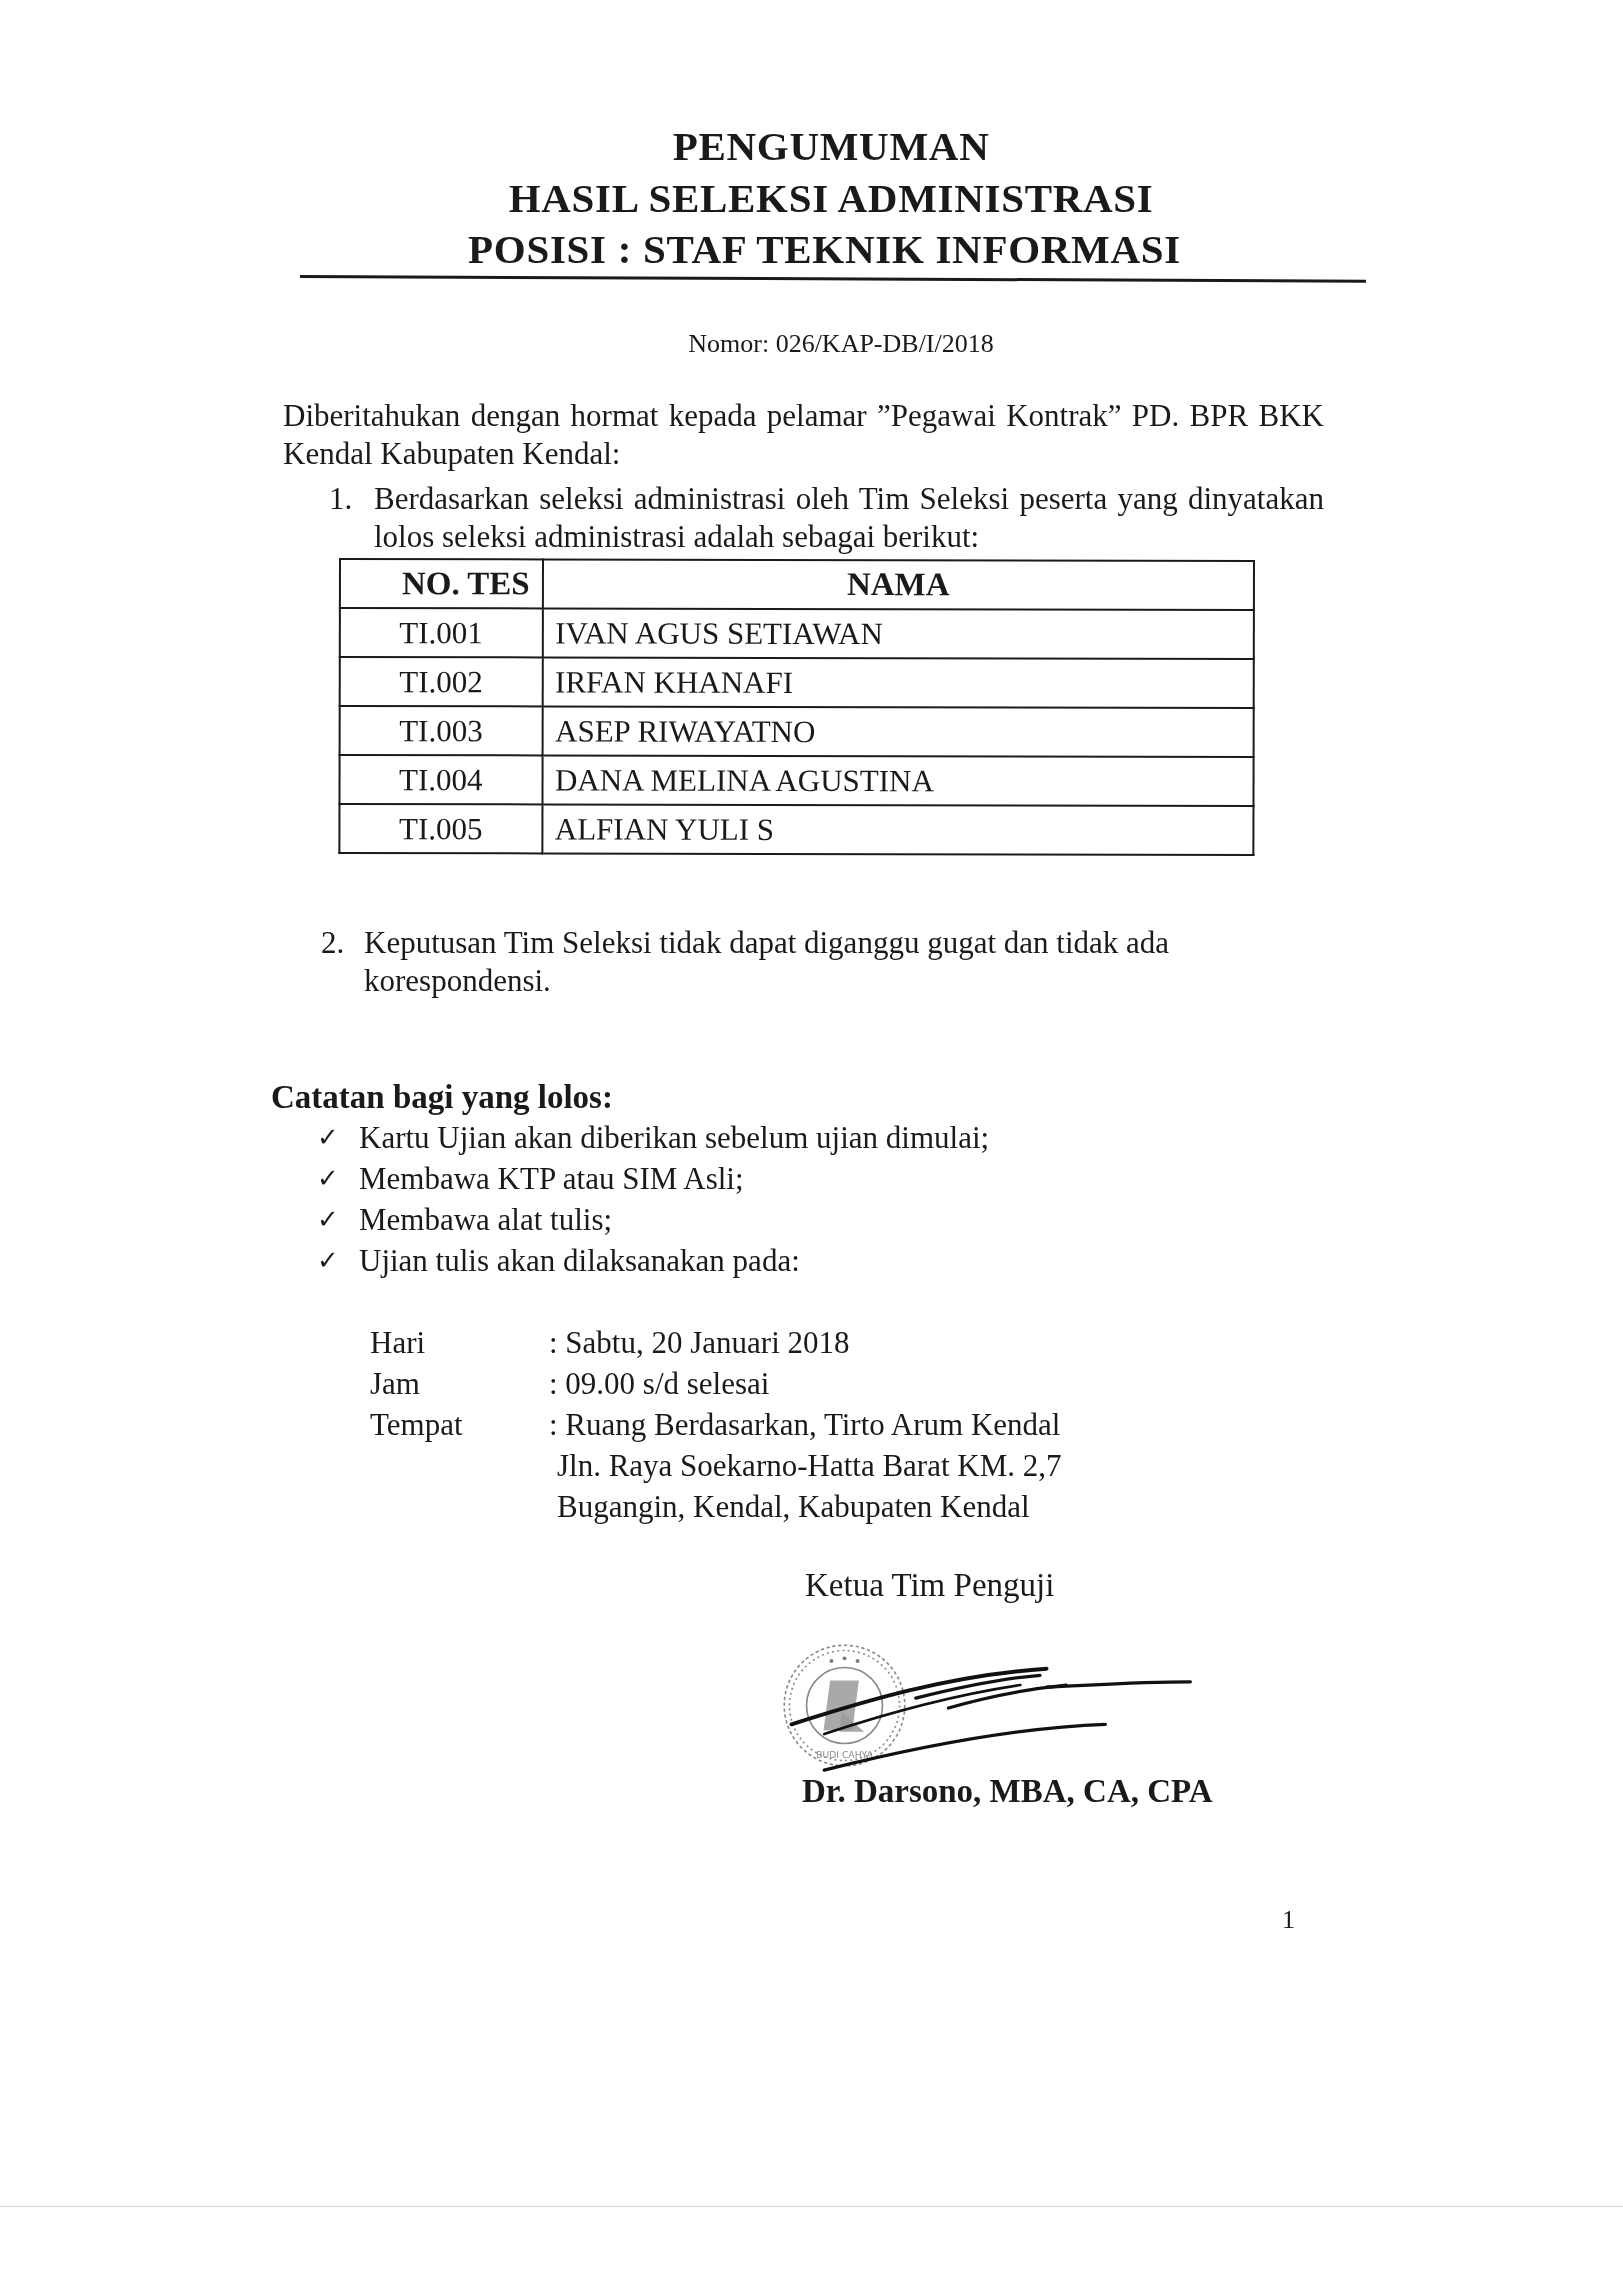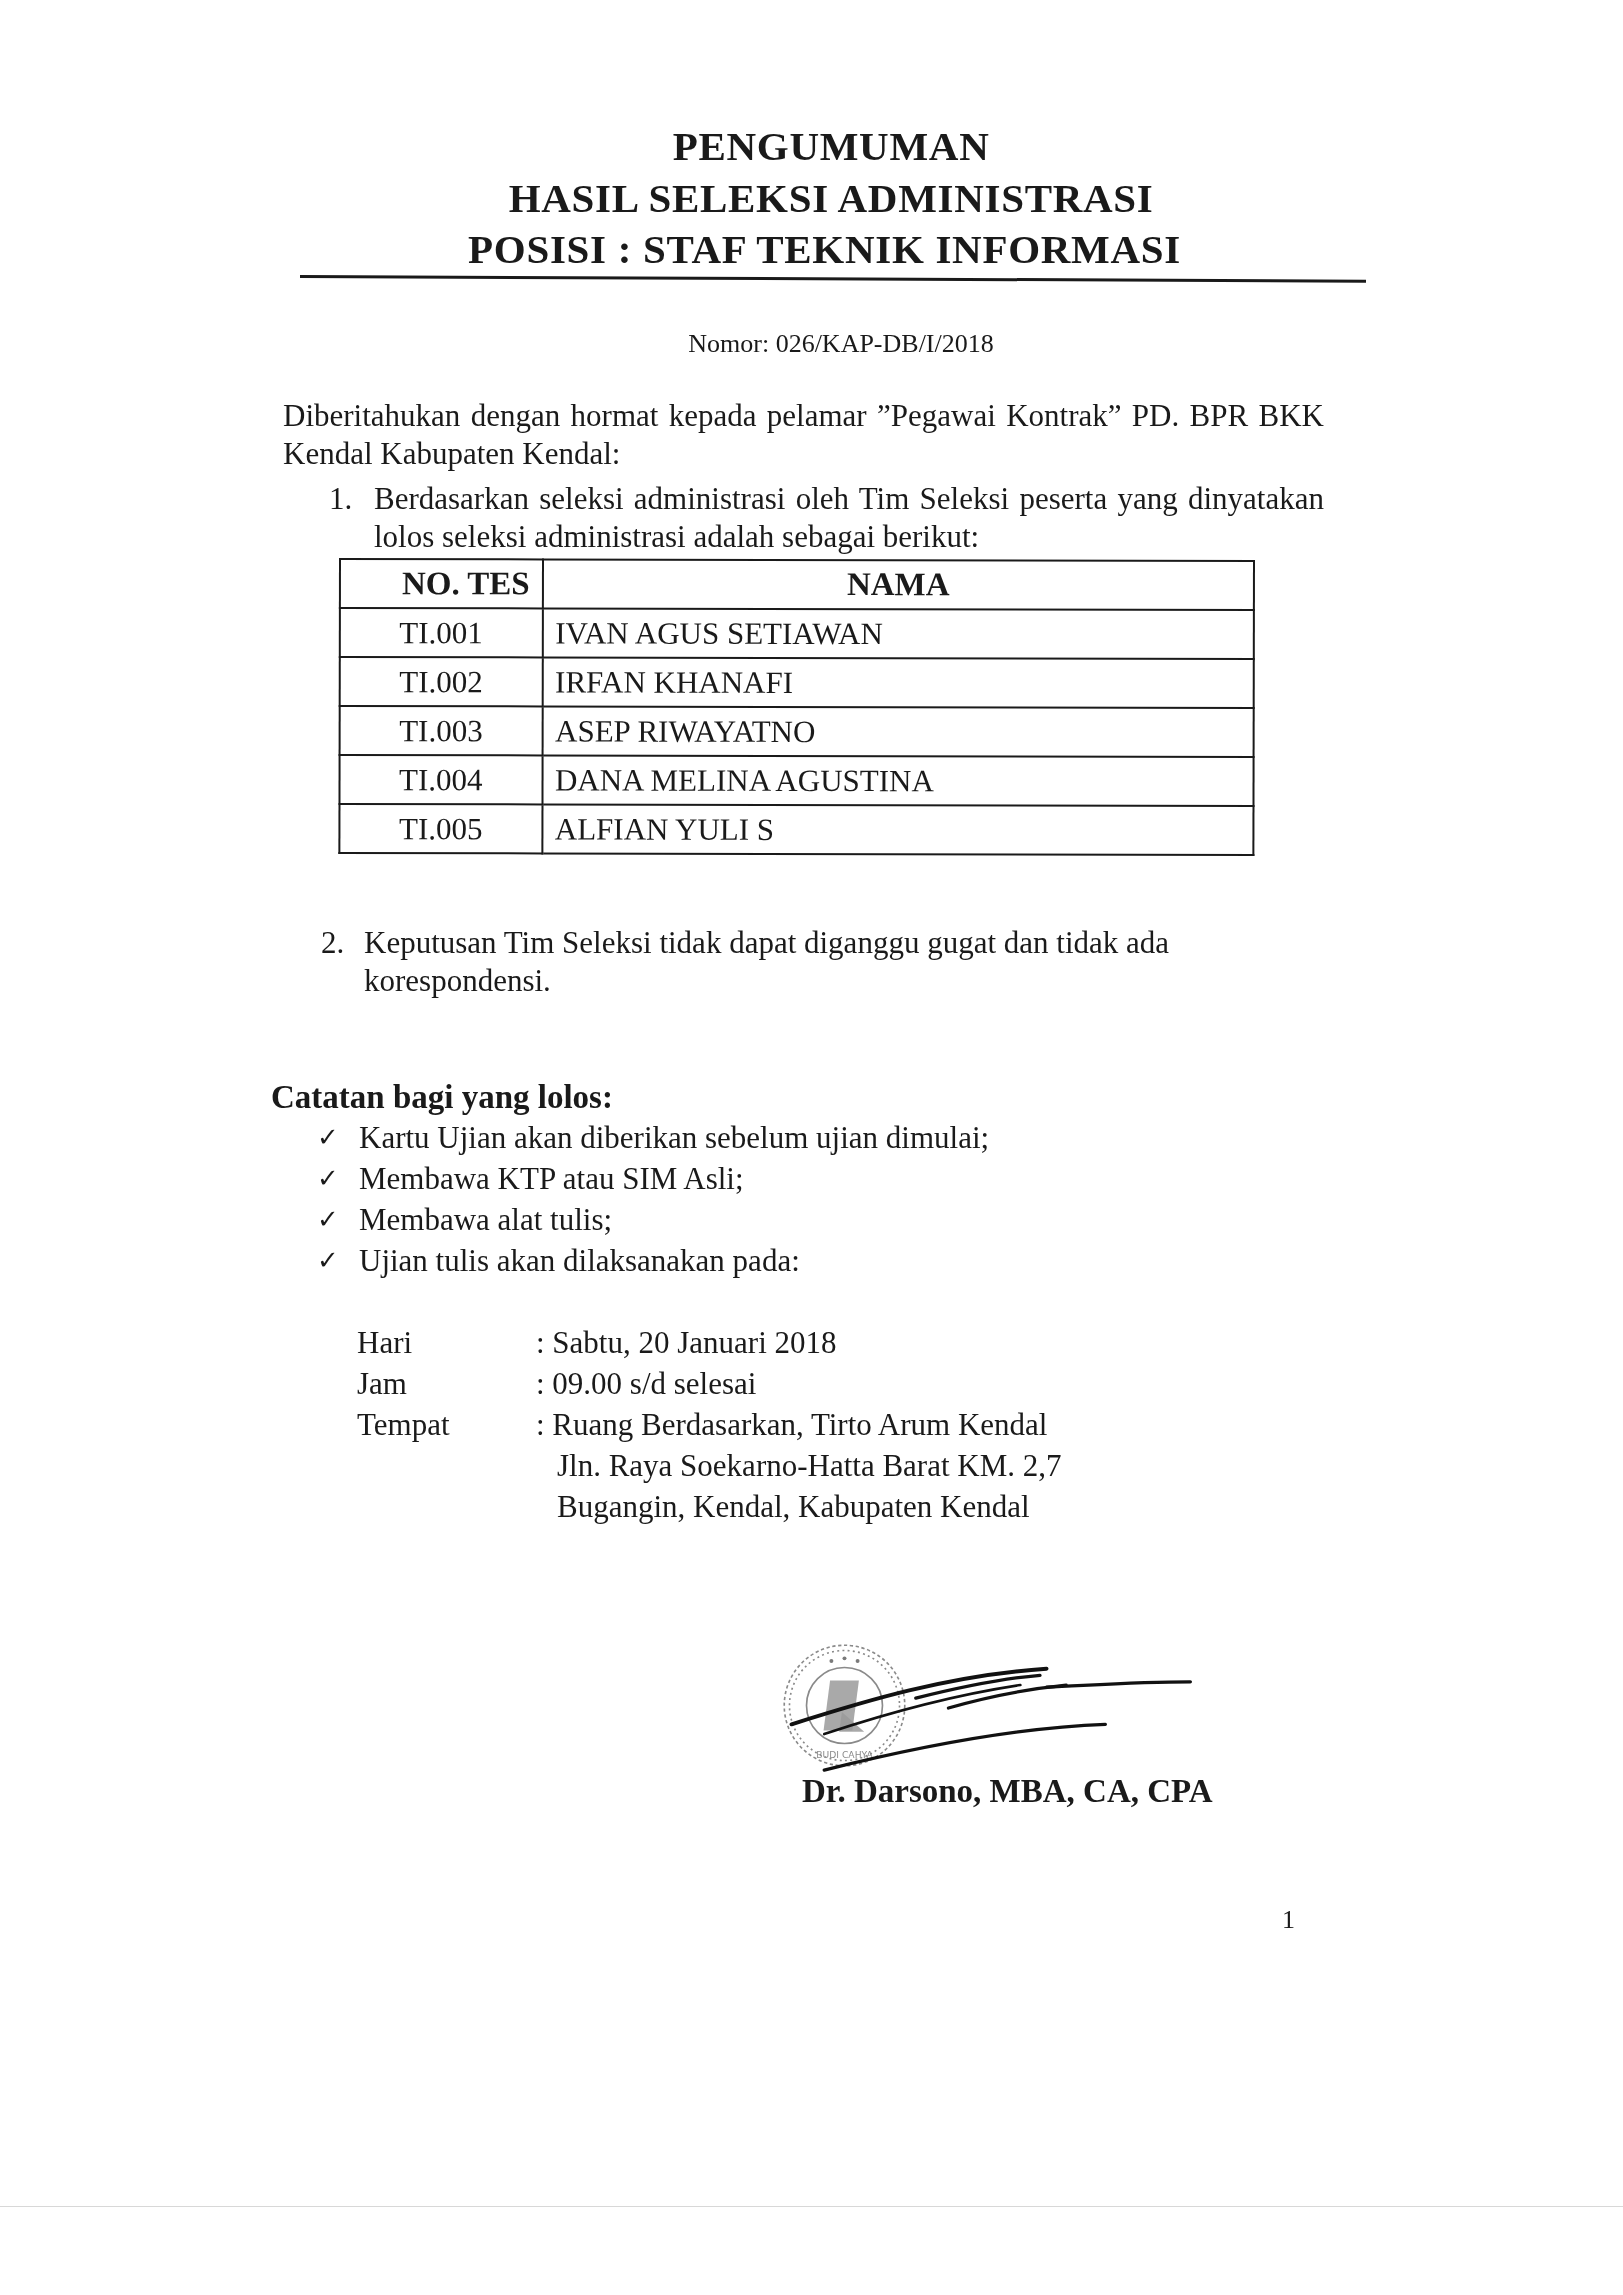--- a/index.html
+++ b/index.html
@@ -41,21 +41,21 @@
   table.results td.c1 { text-align: center; }
   table.results td.c2 { text-align: left; }
 
   .notes-title { left: 271px; top: 1079px; font-size: 33px; font-weight: bold; }
   .notes { left: 317px; top: 1117px; font-size: 31px; line-height: 41px; margin: 0; padding: 0; list-style: none; }
   .notes li { position: relative; padding-left: 42px; }
   .notes .check { position: absolute; left: 0; top: 0; font-family: "DejaVu Sans", sans-serif; font-size: 26px; }
 
   .sched { left: 357px; top: 1322px; font-size: 31px; line-height: 41px; }
   .sched .row { display: flex; }
-  .sched .lbl { width: 179px; }
+  .sched .lbl { width: 179px; margin-left: 13px; }
   .sched .val { white-space: pre; }
   .sched .cont { padding-left: 200px; }
 
   .sign { left: 805px; top: 1564px; font-size: 33px; line-height: 42px; }
   .signer { left: 802px; top: 1773px; font-size: 33px; font-weight: bold; }
   .pagenum { left: 1282px; top: 1905px; font-size: 26px; }
 
   .stamp { left: 779px; top: 1640px; width: 131px; height: 131px; }
   .signature { left: 785px; top: 1649px; width: 425px; height: 131px; }
   .footer-line { left: 0; top: 2206px; width: 1623px; height: 1.3px; background: #d8d8d8; }
@@ -131,20 +131,21 @@
   </div>
   <div class="row">
     <span class="lbl">Tempat</span>
     <span class="val">: Ruang Berdasarkan, Tirto Arum Kendal</span>
   </div>
   <div class="cont">Jln. Raya Soekarno-Hatta Barat KM. 2,7</div>
   <div class="cont">Bugangin, Kendal, Kabupaten Kendal</div>
 </div>
 
 <div class="abs sign">
+  <div>Ketua Tim Penguji</div>
 </div>
 
 <svg class="abs stamp" viewBox="0 0 200 200">
   <g fill="none" stroke="#8a8a8a" stroke-width="2.5">
     <circle cx="100" cy="100" r="92" stroke-dasharray="5 4"></circle>
     <circle cx="100" cy="100" r="84" stroke-dasharray="3 5"></circle>
     <circle cx="100" cy="100" r="58"></circle>
   </g>
   <polygon points="78,62 122,62 112,138 68,138" fill="#9a9a9a" opacity="0.85"></polygon>
   <polygon points="96,110 130,140 92,140" fill="#9a9a9a" opacity="0.85"></polygon>

